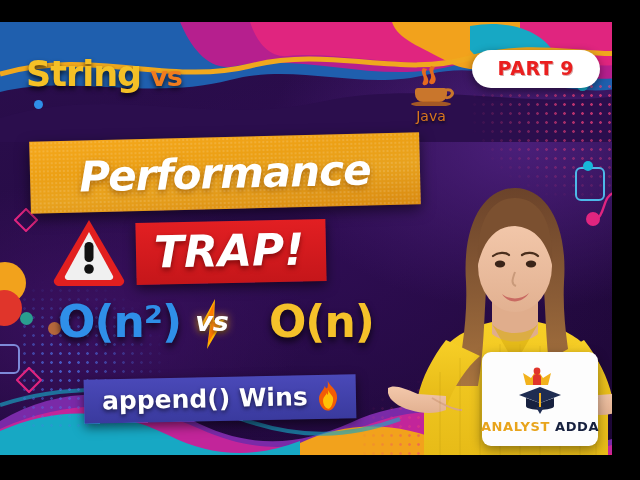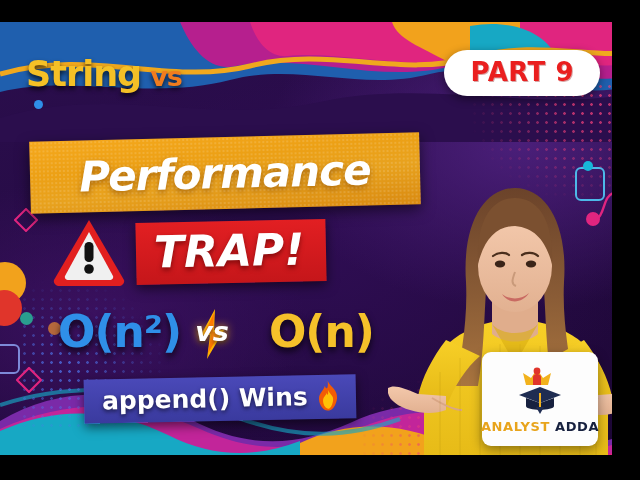--- a/index.html
+++ b/index.html
@@ -70,21 +70,21 @@
   #java-logo .jtxt{color:#d8761f;font-size:14px;margin-top:-2px;
     font-family:"DejaVu Sans","Liberation Sans",sans-serif;
     text-shadow:0 2px 3px rgba(0,0,0,.7);}
 
   
   #part-badge{
     position:absolute;right:12px;top:28px;background:#ffffff;border-radius:26px;
     padding:7px 26px 9px;z-index:16;box-shadow:0 3px 10px rgba(0,0,0,.45);
   }
   #part-badge span{
-    color:#ea1f1f;font-size:26px;font-weight:bold;letter-spacing:.5px;
+    color:#ea1f1f;font-size:19px;font-weight:bold;letter-spacing:.5px;
     font-family:"DejaVu Sans","Liberation Sans",sans-serif;
     text-shadow:1px 1px 0 rgba(140,0,0,.35);
   }
 
   
   #perf-banner{
     position:absolute;left:30px;top:115px;width:390px;height:72px;z-index:15;
     background:linear-gradient(175deg,#f5a81c 0%,#eca015 35%,#e8a21e 60%,#d98a10 100%);
     transform:rotate(-1.4deg);
     box-shadow:0 5px 14px rgba(0,0,0,.55);
@@ -108,21 +108,21 @@
     padding:4px 22px 7px 18px;transform:rotate(-1.2deg);
     box-shadow:0 4px 12px rgba(0,0,0,.55);
   }
   #trap-banner span{
     color:#fff;font-size:44px;font-weight:bold;font-style:italic;letter-spacing:0px;
     font-family:"DejaVu Sans","Liberation Sans",sans-serif;
     text-shadow:0 3px 5px rgba(80,0,0,.6);
   }
 
   
-  #cx-row{position:absolute;left:58px;top:284px;z-index:15;display:flex;align-items:center;gap:10px;}
+  #cx-row{position:absolute;left:58px;top:274px;z-index:15;display:flex;align-items:center;gap:10px;}
   .cx{
     font-size:44px;font-weight:bold;font-family:"DejaVu Sans","Liberation Sans",sans-serif;
     text-shadow:0 4px 7px rgba(0,0,0,.75);letter-spacing:-1px;
   }
   .cx-blue{color:#2f8fe8;}
   .cx-gold{color:#f5c12a;margin-left:26px;}
   .cx-vs{position:relative;color:#fff;font-size:27px;font-weight:bold;font-style:italic;
     font-family:"DejaVu Sans","Liberation Sans",sans-serif;
     text-shadow:0 0 9px rgba(255,180,40,.95),0 2px 4px rgba(0,0,0,.8);padding:0 4px;}
   .bolt{position:absolute;left:50%;top:50%;transform:translate(-50%,-46%);z-index:-1;}
@@ -271,20 +271,30 @@
       </g>
 
       <path d="M104,152 L127,192 L150,152 C140,164 114,164 104,152 Z" fill="#d9ad12" opacity=".6"></path>
     </svg>
 
     <div id="title-row">
       <span class="t-word t-string">String</span>
       <span class="t-word t-vs">vs</span>
     </div>
 
+    <div id="java-logo">
+      <svg viewBox="0 0 52 44" width="52" height="44">
+        <path d="M26,4 C21,9 29,12 25,18 C22,22 28,24 30,20 C33,14 25,11 30,5 Z" fill="#e56a1f"></path>
+        <path d="M18,6 C14,11 21,14 18,20 C16,23 21,25 23,21 C25,15 18,13 22,7 Z" fill="#e56a1f"></path>
+        <path d="M13,26 h26 a3,3 0 0 1 3,3 v3 a8,8 0 0 1 -8,8 h-16 a8,8 0 0 1 -8,-8 v-3 a3,3 0 0 1 3,-3 Z" fill="#c9762c"></path>
+        <path d="M41,28 c6,-1 8,3 5,6 c-2,2 -5,2 -6,1" fill="none" stroke="#c9762c" stroke-width="3"></path>
+        <ellipse cx="26" cy="42" rx="20" ry="3" fill="#b8651f" opacity=".85"></ellipse>
+      </svg>
+      <div class="jtxt">Java</div>
+    </div>
 
     <div id="part-badge">
       <span>PART 9</span>
     </div>
 
     <div id="perf-banner">
       <span class="ptxt">Performance</span>
     </div>
 
     <div id="trap-row">

